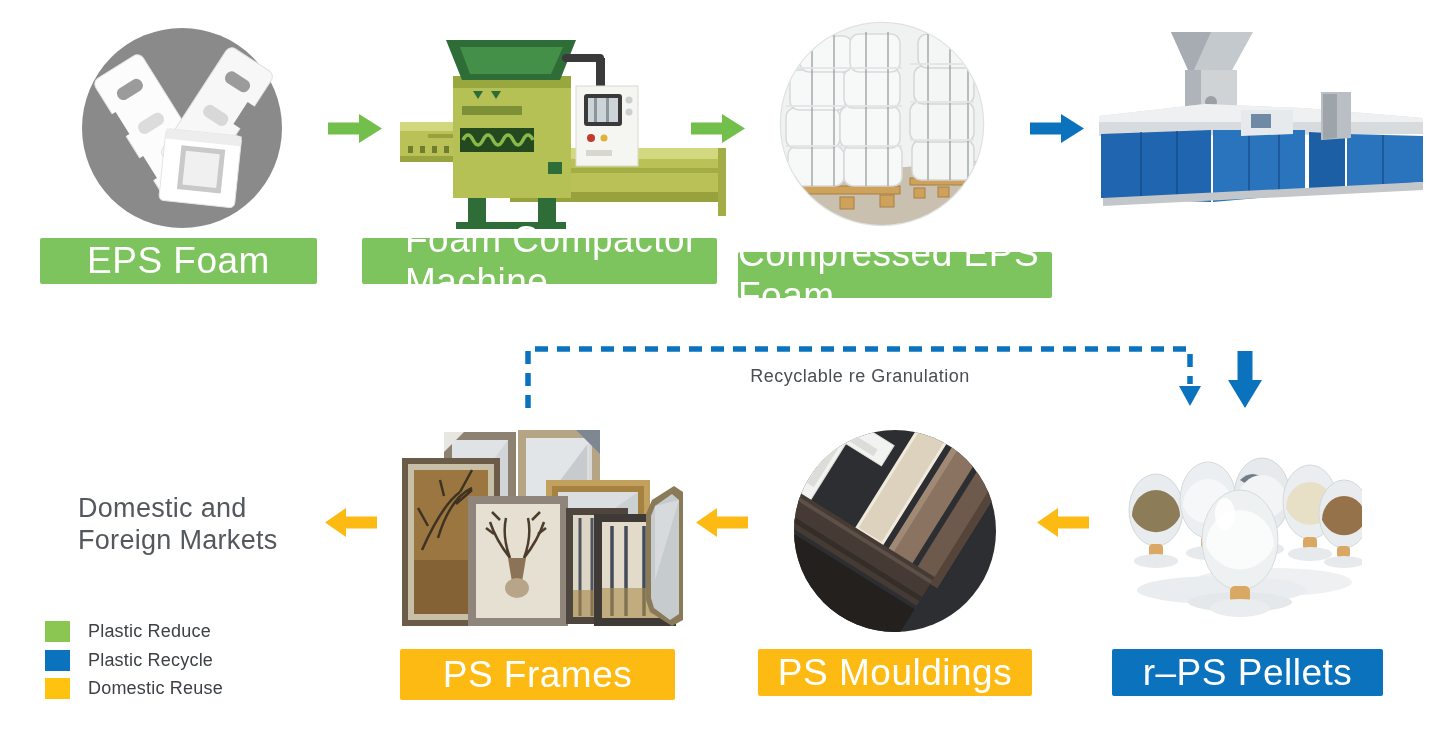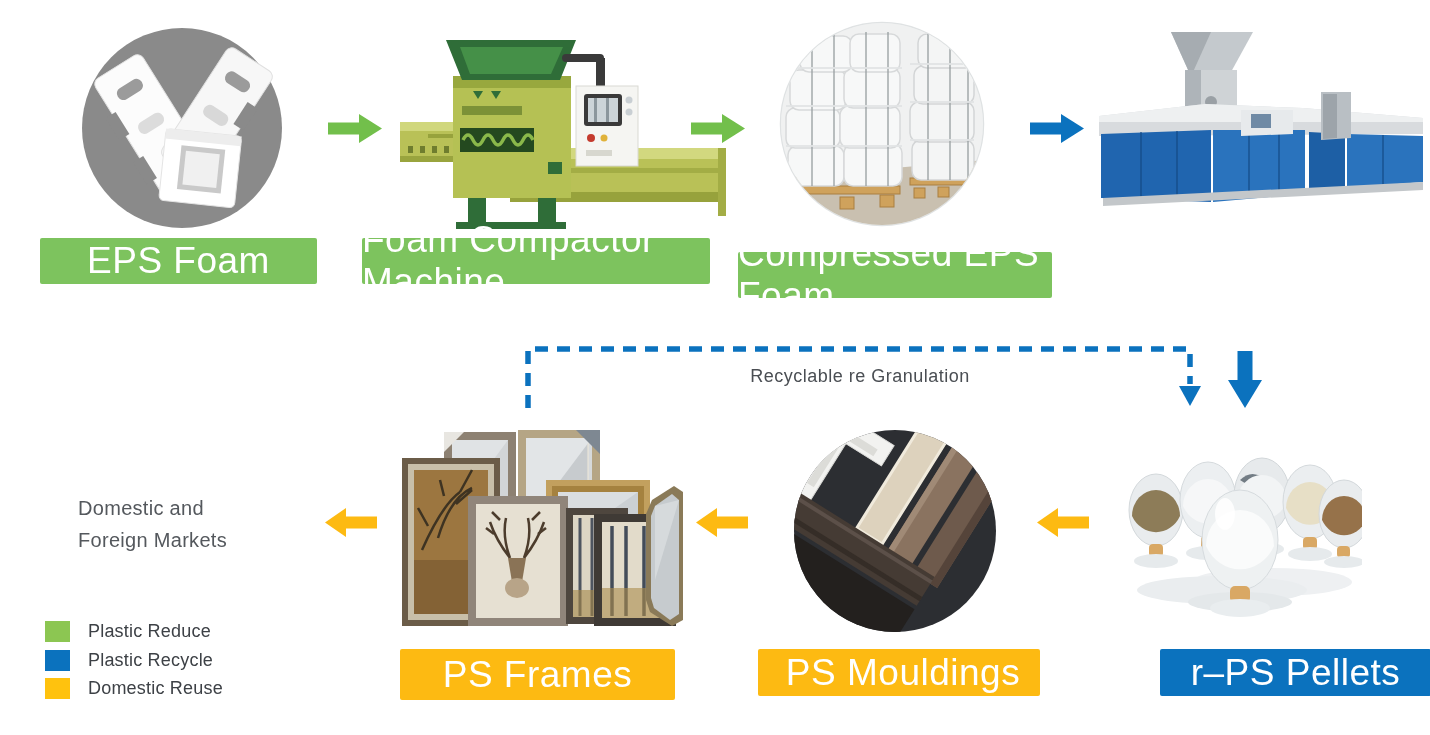--- a/index.html
+++ b/index.html
@@ -9,21 +9,21 @@
   .stage-label{
     position:absolute;display:flex;align-items:center;justify-content:center;
     color:#ffffff;font-size:37px;letter-spacing:.5px;border-radius:2px;
   }
   .photo{position:absolute;}
   .loop-label{
     position:absolute;left:530px;top:366px;width:660px;text-align:center;
     color:#4a4e53;font-size:18px;letter-spacing:.5px;
   }
   .markets{
-    position:absolute;left:78px;top:492px;color:#54585d;font-size:20px;line-height:32px;
+    position:absolute;left:78px;top:492px;color:#54585d;font-size:27px;line-height:32px;
     letter-spacing:.3px;
   }
   .legend{position:absolute;left:45px;top:621px;}
   .legend-row{display:flex;align-items:flex-start;height:21px;margin-bottom:7.5px;}
   .legend-swatch{width:25px;height:21px;margin-right:18px;flex:0 0 auto;}
   .legend-text{font-size:18px;color:#3d4146;letter-spacing:.2px;}
   svg{display:block;}
 </style>
 </head>
 <body>
@@ -186,21 +186,21 @@
     <polygon points="148,80 200,80 200,104 148,106" fill="#e7eaec"></polygon>
     <rect x="158" y="84" width="20" height="14" fill="#6f8aa5"></rect>
 
     <polygon points="228,62 258,62 258,108 228,110" fill="#b9bfc4"></polygon>
     <polygon points="230,64 244,64 244,108 230,109" fill="#9da4aa"></polygon>
 
     <polygon points="10,168 330,152 330,160 10,176" fill="#c3c7ca"></polygon>
   </svg>
 
   <div class="stage-label" style="left: 40px; top: 238px; width: 277px; height: 46px; background-color: rgb(125, 195, 94);">EPS Foam</div>
-  <div class="stage-label" style="left: 362px; top: 238px; width: 348px; height: 46px; background-color: rgb(125, 195, 94);">Foam Compactor Machine</div>
+  <div class="stage-label" style="left: 362px; top: 238px; width: 312px; height: 46px; background-color: rgb(125, 195, 94); padding-left: 43px;">Foam Compactor Machine</div>
   <div class="stage-label" style="left: 738px; top: 252px; width: 314px; height: 46px; background-color: rgb(125, 195, 94);">Compressed EPS Foam</div>
 
   <svg class="abs" style="left:328px;top:114px" width="54" height="29" viewBox="0 0 54 29">
     <polygon points="0,8.5 31,8.5 31,0 54,14.5 31,29 31,20.5 0,20.5" fill="#72bf4b"></polygon>
   </svg>
   <svg class="abs" style="left:691px;top:114px" width="54" height="29" viewBox="0 0 54 29">
     <polygon points="0,8.5 31,8.5 31,0 54,14.5 31,29 31,20.5 0,20.5" fill="#72bf4b"></polygon>
   </svg>
   <svg class="abs" style="left:1030px;top:114px" width="54" height="29" viewBox="0 0 54 29">
     <polygon points="0,8.5 31,8.5 31,0 54,14.5 31,29 31,20.5 0,20.5" fill="#0b72be"></polygon>
@@ -360,22 +360,22 @@
       <rect x="204" y="158" width="66" height="30" fill="#ab8c4c" opacity=".6"></rect>
     </g>
 
     <g>
       <polygon points="254,70 276,56 285,62 285,190 274,196 252,182 248,170 248,84" fill="#8a7a58"></polygon>
       <polygon points="257,76 274,64 281,70 281,184 272,190 256,178 253,168 253,86" fill="#c6cbce"></polygon>
       <polygon points="257,76 281,70 257,150" fill="#d6dadc"></polygon>
     </g>
   </svg>
 
-  <div class="stage-label" style="left: 1112px; top: 649px; width: 271px; height: 47px; background-color: rgb(11, 114, 190); margin-left: 48px;">r–PS Pellets</div>
-  <div class="stage-label" style="left: 758px; top: 649px; width: 274px; height: 47px; background-color: rgb(253, 186, 18); padding-left: 8px;">PS Mouldings</div>
+  <div class="stage-label" style="left: 1112px; top: 649px; width: 271px; height: 47px; background-color: rgb(11, 114, 190);">r–PS Pellets</div>
+  <div class="stage-label" style="left: 758px; top: 649px; width: 274px; height: 47px; background-color: rgb(253, 186, 18);">PS Mouldings</div>
   <div class="stage-label" style="left: 400px; top: 649px; width: 275px; height: 51px; background-color: rgb(253, 186, 18);">PS Frames</div>
 
   <svg class="abs" style="left:1037px;top:508px" width="52" height="29" viewBox="0 0 52 29">
     <polygon points="52,8.5 21,8.5 21,0 0,14.5 21,29 21,20.5 52,20.5" fill="#fdba12"></polygon>
   </svg>
   <svg class="abs" style="left:696px;top:508px" width="52" height="29" viewBox="0 0 52 29">
     <polygon points="52,8.5 21,8.5 21,0 0,14.5 21,29 21,20.5 52,20.5" fill="#fdba12"></polygon>
   </svg>
   <svg class="abs" style="left:325px;top:508px" width="52" height="29" viewBox="0 0 52 29">
     <polygon points="52,8.5 21,8.5 21,0 0,14.5 21,29 21,20.5 52,20.5" fill="#fdba12"></polygon>

